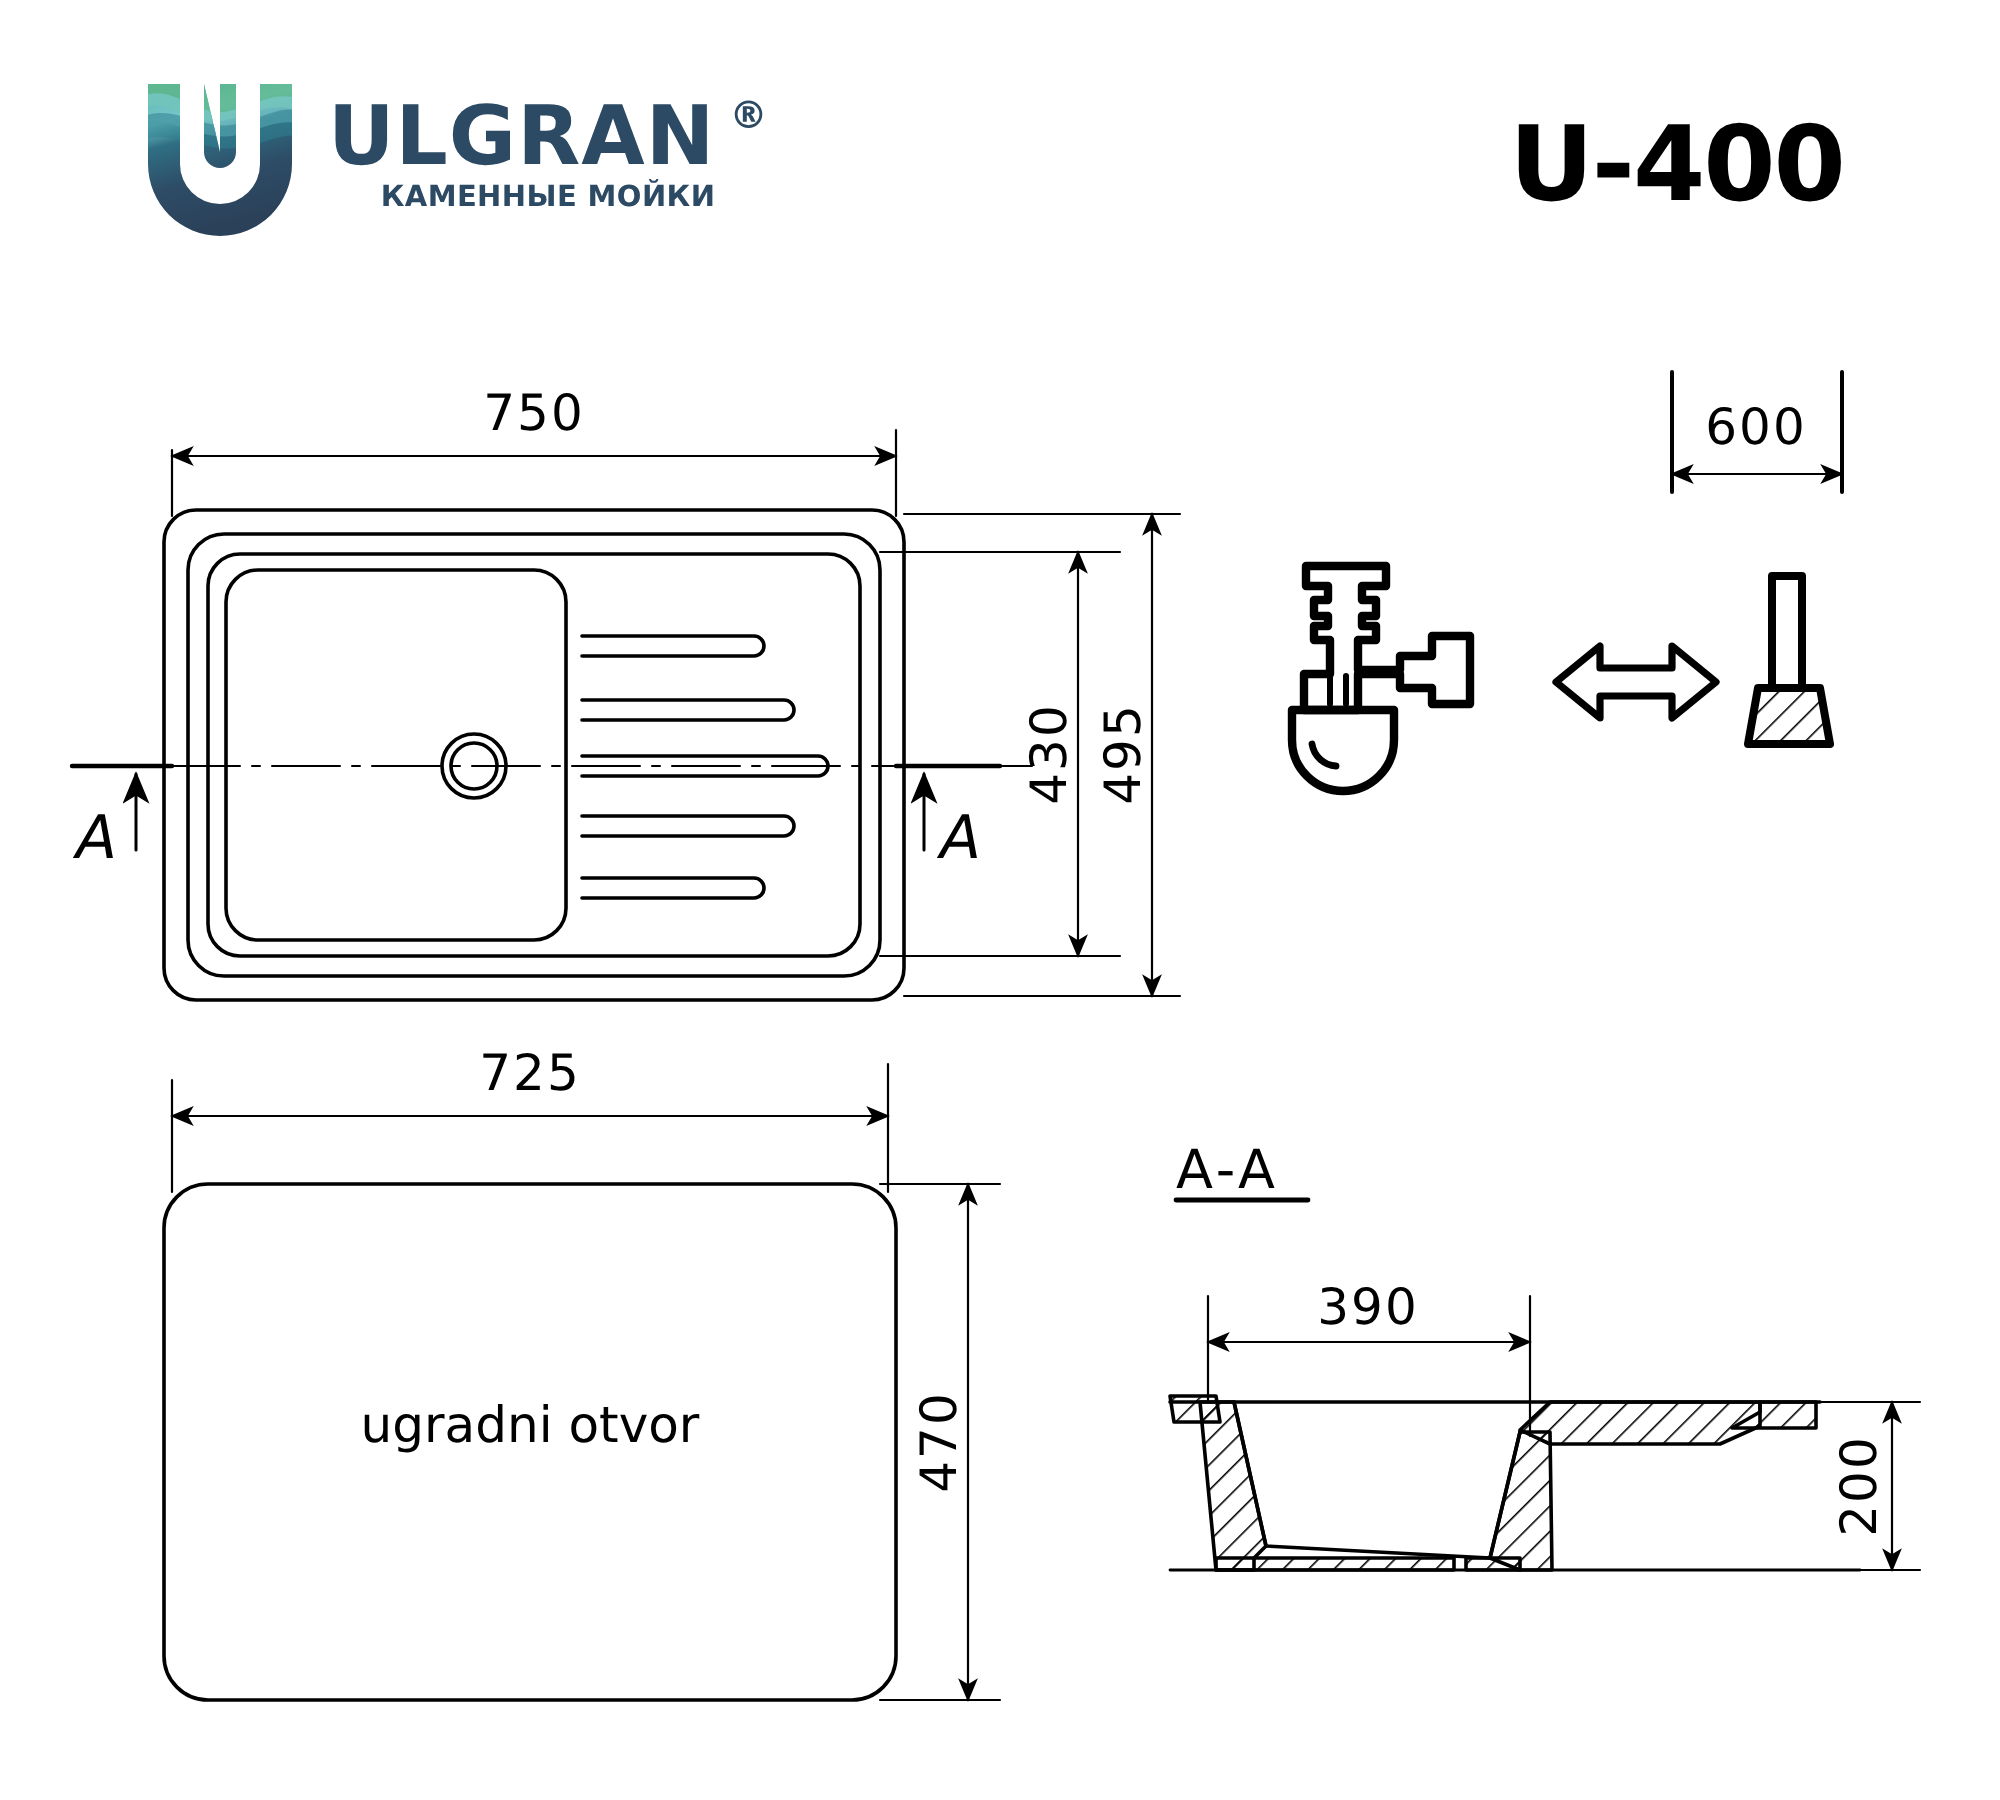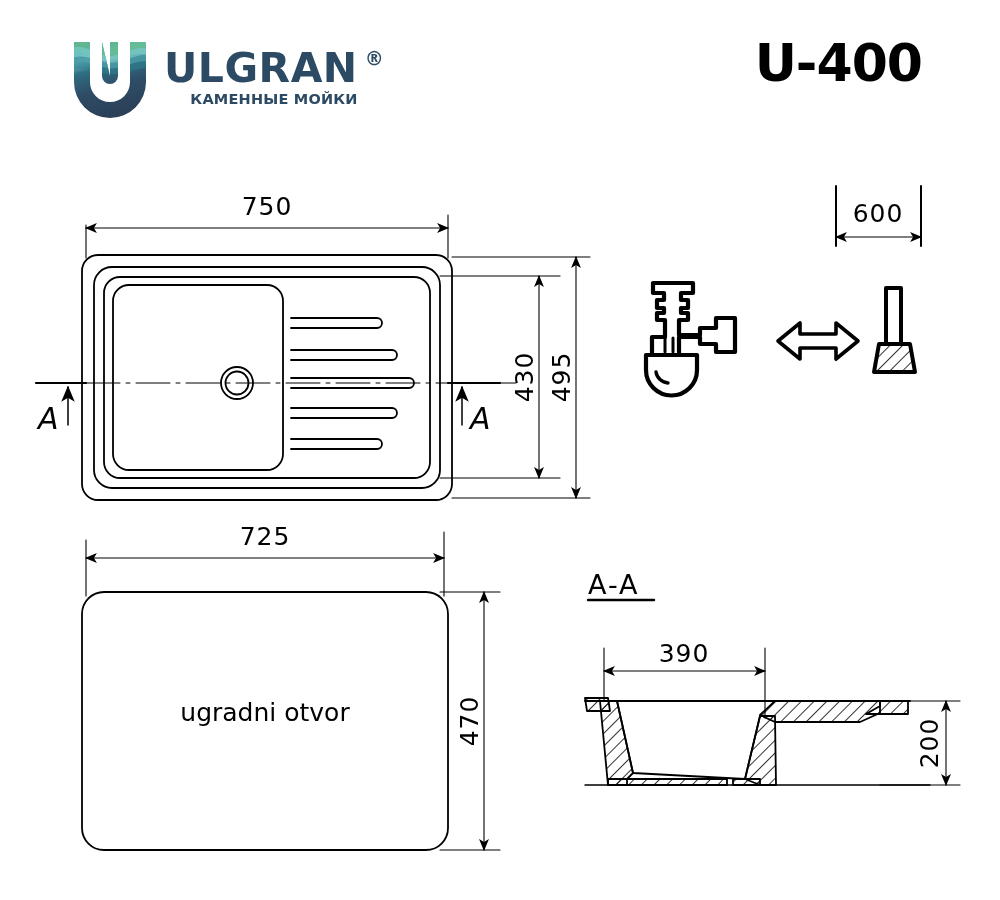--- a/index.html
+++ b/index.html
@@ -59,21 +59,21 @@
     font-weight: bold;
     font-size: 14.5px;
     letter-spacing: 0.2px;
     color: #2c4a63;
     margin-top: 3px;
     white-space: nowrap;
     text-align: right;
   }
   #model-title {
     position: absolute;
-    right: 78px; top: 33px;
+    right: 78px; top: 53px;
     font-family: "DejaVu Sans", "Liberation Sans", sans-serif;
     font-weight: bold;
     font-size: 52px;
     letter-spacing: -1px;
     color: #000000;
     white-space: nowrap;
   }
 
   
   #drawing {

